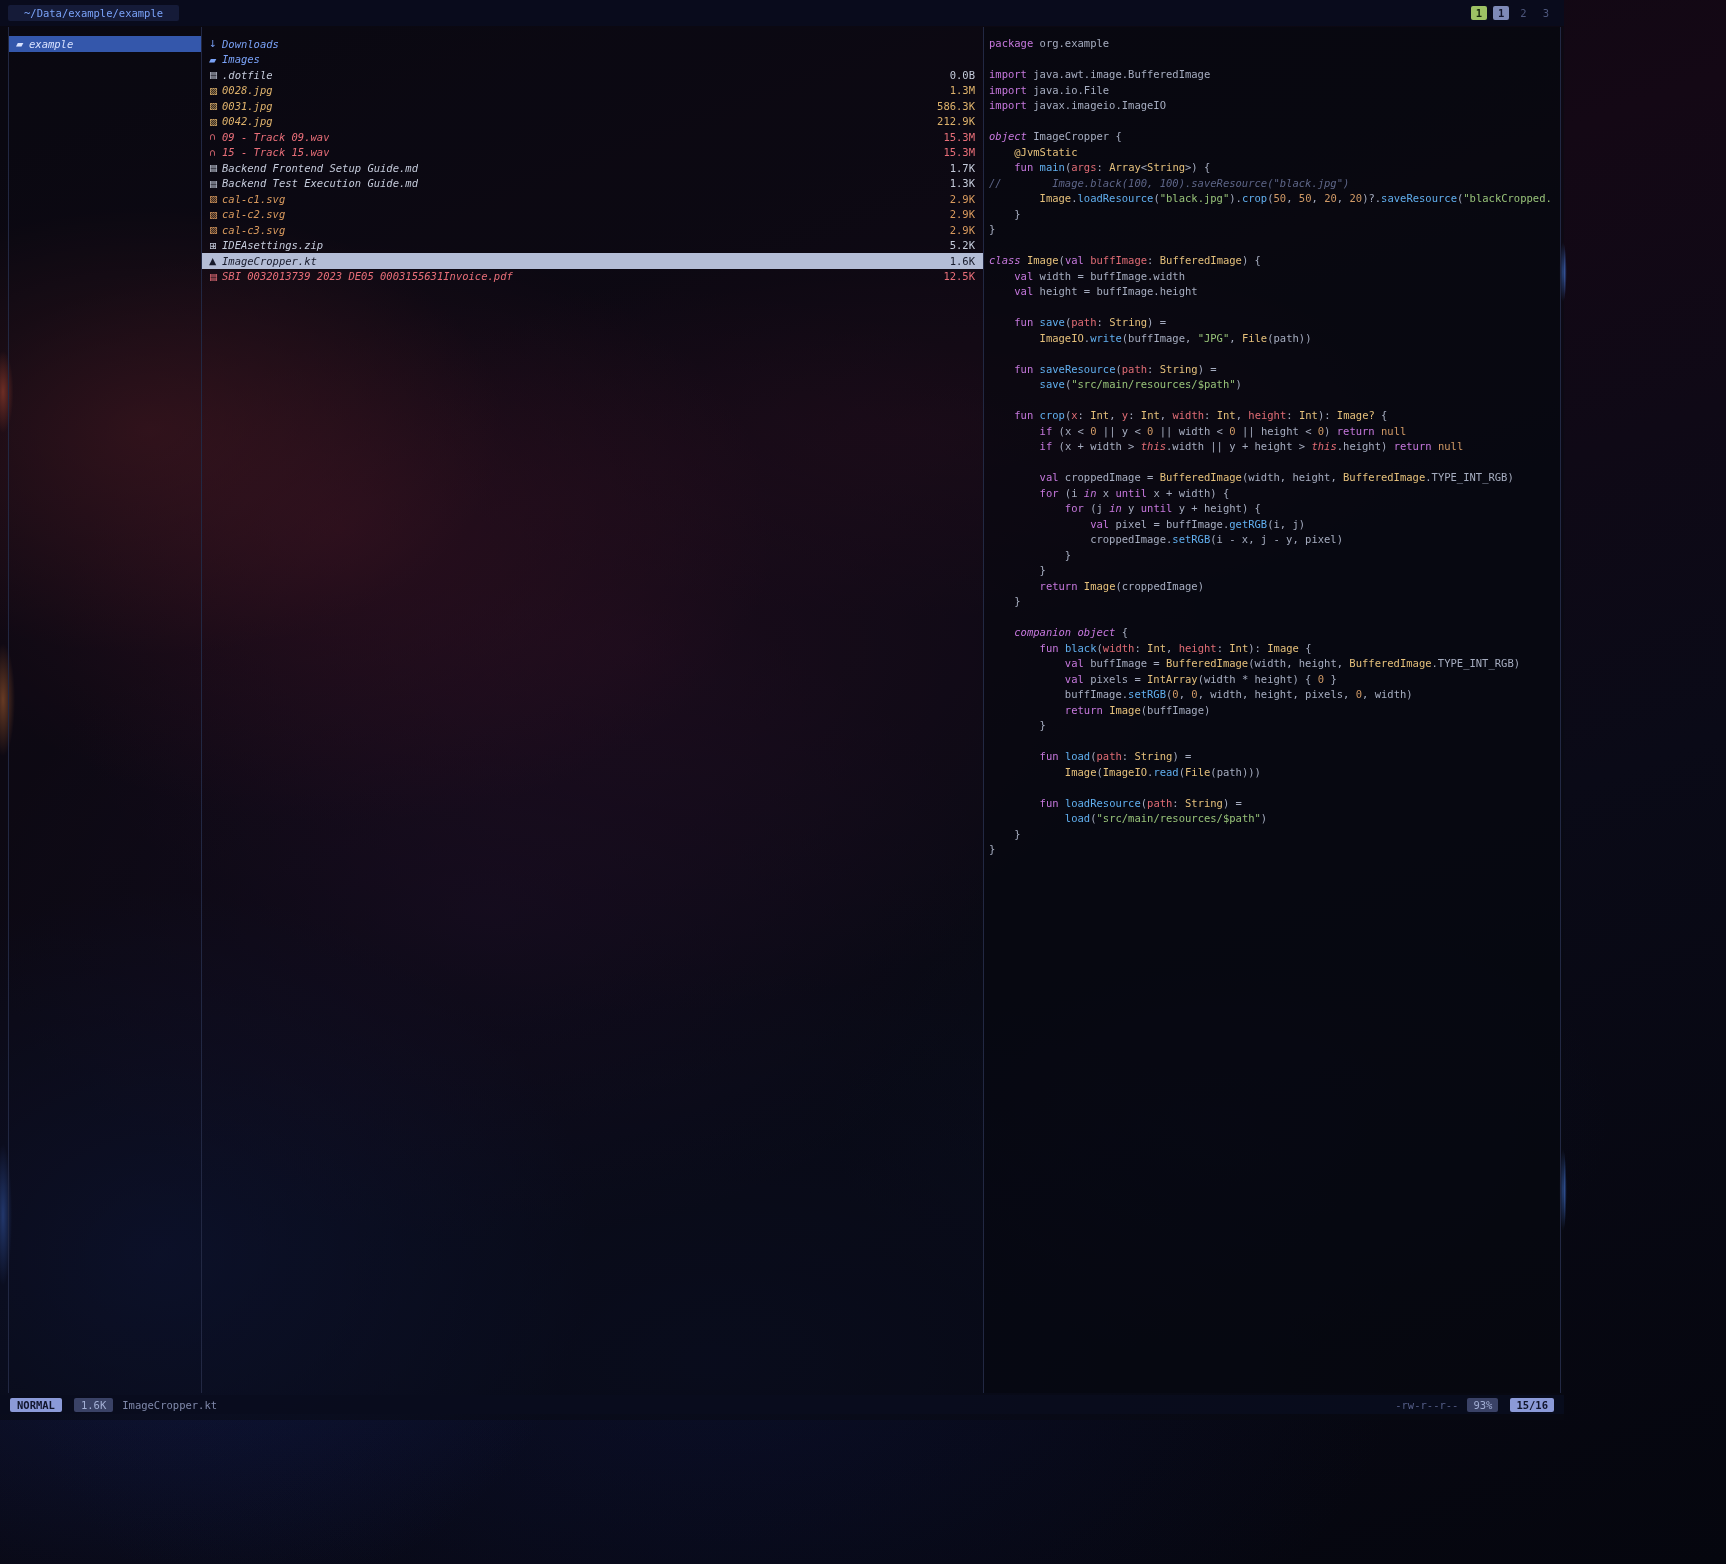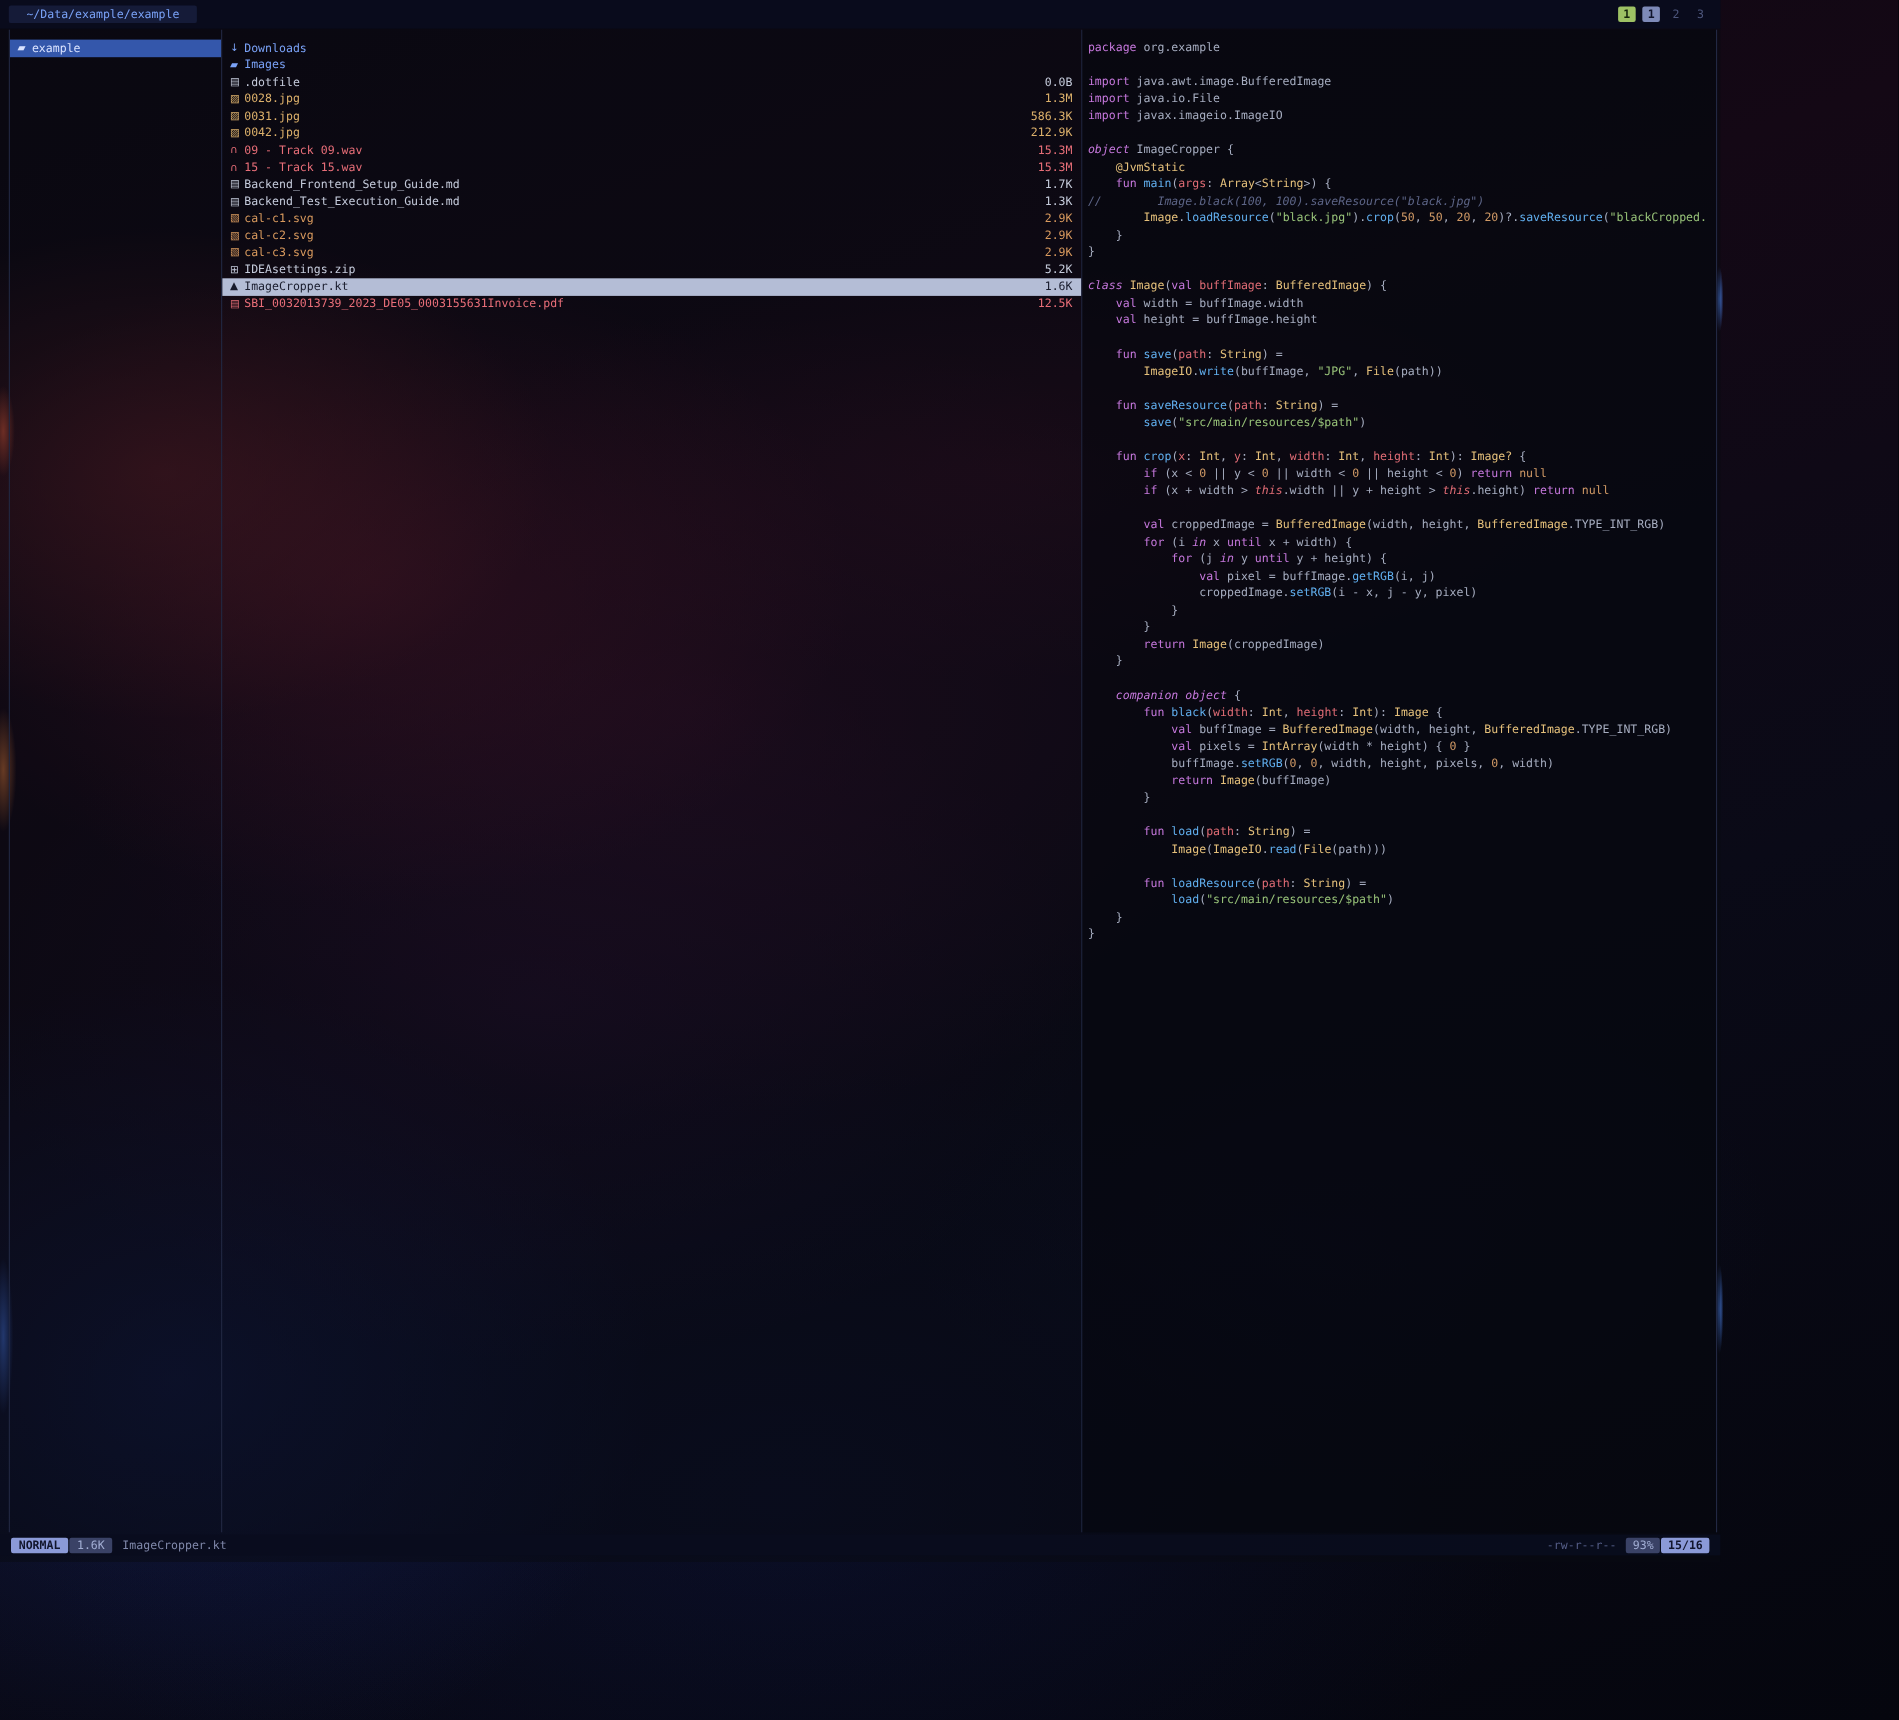--- a/index.html
+++ b/index.html
@@ -41,21 +41,21 @@
 
   .panes { position:absolute; left:8px; top:27px; width:1553px; height:1366px;
            display:flex; border-left:1px solid #222843; border-right:1px solid #222843; }
   .pane { padding-top:9px; overflow:hidden; }
   .parent-pane { width:193px; border-right:1px solid #222843; }
   .files-pane  { width:782px; border-right:1px solid #222843; }
   .preview-pane { flex:1; background:rgba(6,8,14,0.55); padding-left:5px; padding-right:2px; }
 
   .row { display:flex; align-items:center; height:15.5px; padding:0 8px 0 7px; white-space:pre; }
   .icon { width:13px; flex:none; font-family:"DejaVu Sans","DejaVu Sans Mono",sans-serif; font-size:9.5px; }
-  .fname { flex:none; overflow:hidden; }
+  .fname { flex:none; overflow:hidden;font-style:italic; }
   .fsize { margin-left:auto; flex:none; }
   .c-blue   { color:var(--file_blue,#7aa2f7); }
   .c-white  { color:var(--file_white,#c5cbdb); }
   .c-yellow { color:var(--file_yellow,#ddb16b); }
   .c-orange { color:var(--file_orange,#d99a5e); }
   .c-red    { color:var(--file_red,#e86e78); }
   .row.selected { background:var(--selection_bg,#b4bdd6); }
   .row.selected .icon, .row.selected .fname, .row.selected .fsize { color:#181b2c; }
   .row.parent-selected { background:var(--parent_selection_bg,#3457ab); }
   .row.parent-selected .icon, .row.parent-selected .fname { color:#d9e2ff; }
@@ -69,21 +69,21 @@
   .tok-n  { color:var(--tok_number,#d19a66); }
   .tok-c  { color:var(--tok_comment,#5d6587); font-style:italic; }
   .tok-p  { color:#a6adc0; }
   .tok-r  { color:var(--tok_param,#e06c75);margin-top:18px; }
   .tok-ri { color:var(--tok_param,#e06c75); font-style:italic; }
 
   .statusbar { position:absolute; left:0; top:1395px; width:1564px; height:19px;
                background:rgba(9,12,30,0.88); display:flex; align-items:center;
                justify-content:space-between; padding:0 10px; }
   .sb-left, .sb-right { display:flex; align-items:center; gap:9px; }
-  .badge-group { display:flex; align-items:center; gap:1px; }
+  .badge-group { display:flex; align-items:center; gap:12px; }
   .mode-badge { background:var(--mode_badge_bg,#8b9ad8); color:#11152c; font-weight:bold; padding:1px 7px; border-radius:2px; }
   .size-badge { background:#3a4266; color:#a2aed4; padding:1px 7px; border-radius:2px; }
   .sb-filename { color:#8089ab; }
   .sb-perms { color:#565f89; }
   .pct-badge { background:#3a4266; color:#a2aed4; padding:1px 6px; border-radius:2px; }
   .pos-badge { background:var(--mode_badge_bg,#8b9ad8); color:#11152c; font-weight:bold; padding:1px 6px; border-radius:2px; }
 </style>
 </head>
 <body>
 

